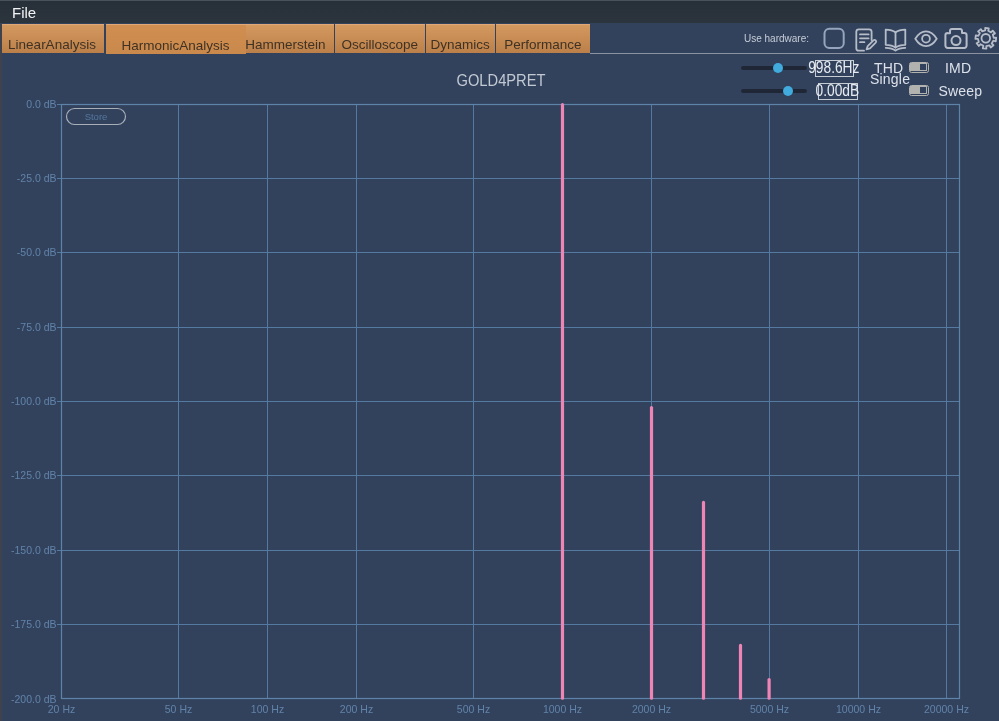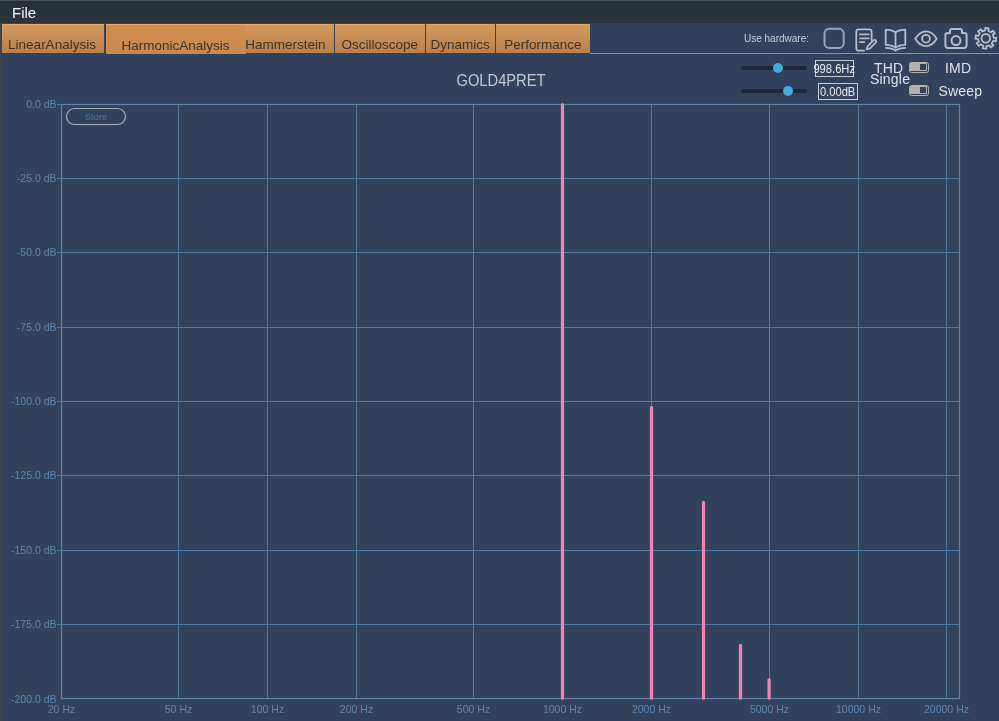--- a/index.html
+++ b/index.html
@@ -5,21 +5,21 @@
 .menubar{position:absolute;left:0;top:0;width:999px;height:23px;background:linear-gradient(#273039,#2c353d);border-top:1px solid #49525a;z-index:5}
 .menubar span{position:absolute;left:12px;top:3px;font-size:15px;color:#f2f3f5}
 .tabstrip{position:absolute;left:0;top:23px;width:999px;height:31px;background:#32425d;z-index:4}
 .tabline{position:absolute;left:590px;top:52.6px;width:409px;height:1.4px;background:#8b93a1;z-index:4}
 .tab{position:absolute;top:24px;height:28.5px;background:linear-gradient(#d4995f,#bb7f49);border-top:1px solid #dfa876;z-index:6;
 display:flex;align-items:center;justify-content:center;font-size:13.5px;color:#3f3225;padding-top:12px}
 .tab.sel{height:30px;background:linear-gradient(#d08e50,#ca894c);z-index:7}
 .edge{position:absolute;left:0;top:23px;width:2px;height:698px;background:#3e434e;z-index:8}
 .slider{position:absolute;width:66px;height:3.5px;background:#1f2737;border-radius:2px}
 .thumb{position:absolute;width:10px;height:10px;border-radius:50%;background:#41abdd}
-.vbox{position:absolute;width:39.5px;height:17px;border:1.2px solid #c6ccd4;color:#e8ecf2;font-size:13px;display:flex;align-items:center;justify-content:center}
+.vbox{position:absolute;width:39.5px;height:17px;border:1.2px solid #c6ccd4;color:#e8ecf2;font-size:16px;display:flex;align-items:center;justify-content:center}
 .vbox span{display:inline-block;transform:scaleX(0.86)}
 .lbl{position:absolute;font-size:14px;line-height:12px;color:#dde1e9;letter-spacing:0.2px}
 .tog{position:absolute;width:20px;height:11px;border:1.3px solid #b2b2ae;border-radius:2.5px;background:transparent}
 .tog .fill{position:absolute;left:0;top:0;width:9.7px;height:8.4px;background:#b2b2ae}
 .tog .knob{position:absolute;left:9.4px;top:0.4px;width:8px;height:7.6px;border:1.6px solid #b2b2ae}
 .usehw{position:absolute;left:744px;top:33px;font-size:10px;color:#c6ccd6;z-index:6}
 </style></head><body>
 <svg width="999" height="721" viewBox="0 0 999 721" style="position:absolute;top:0;left:0" xmlns="http://www.w3.org/2000/svg">
 <line x1="178.5" y1="104.5" x2="178.5" y2="698.5" stroke="#547aa1" stroke-width="1"></line>
 <line x1="267.5" y1="104.5" x2="267.5" y2="698.5" stroke="#547aa1" stroke-width="1"></line>

